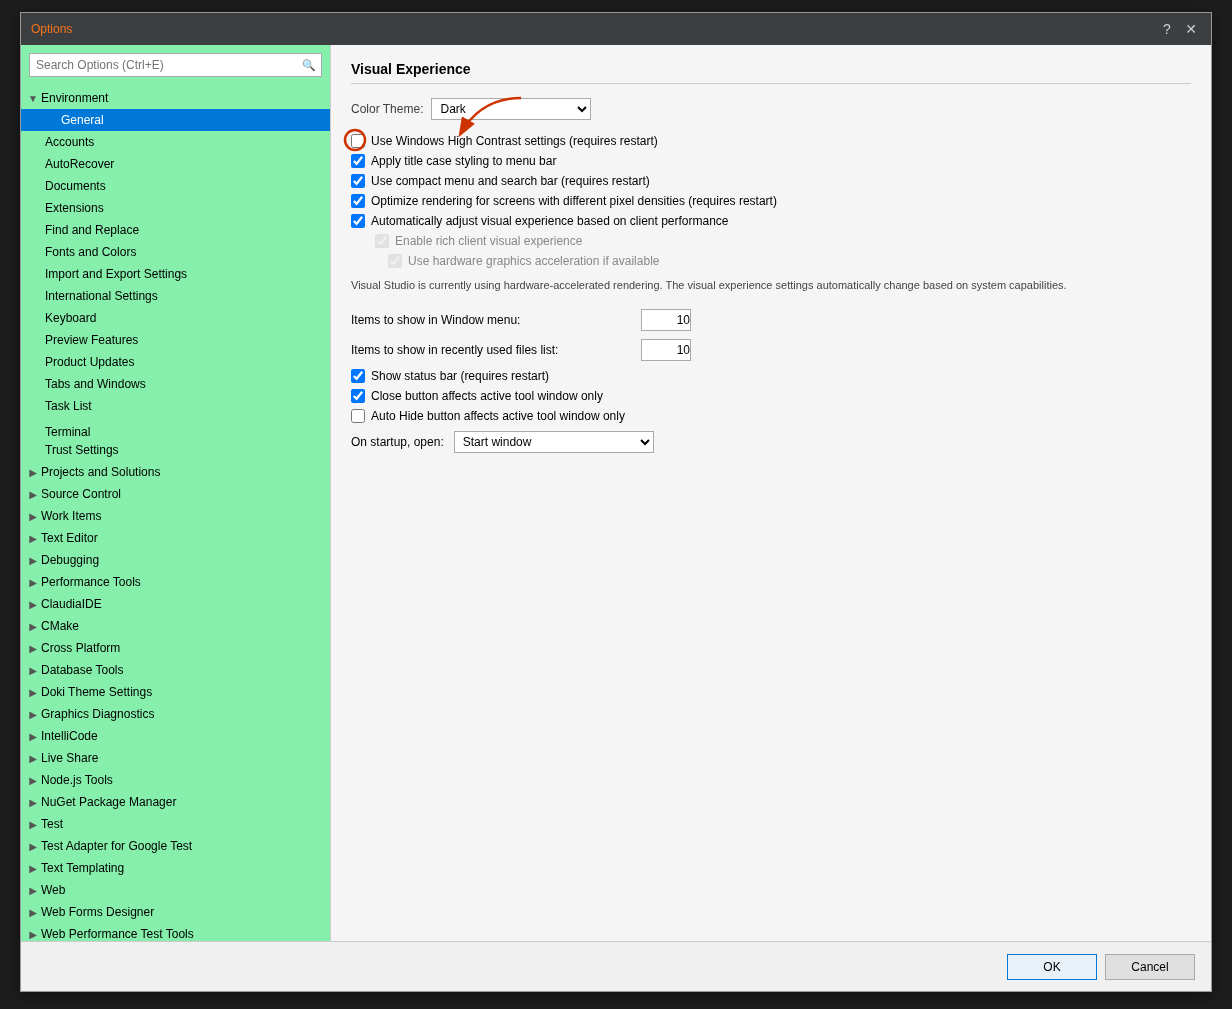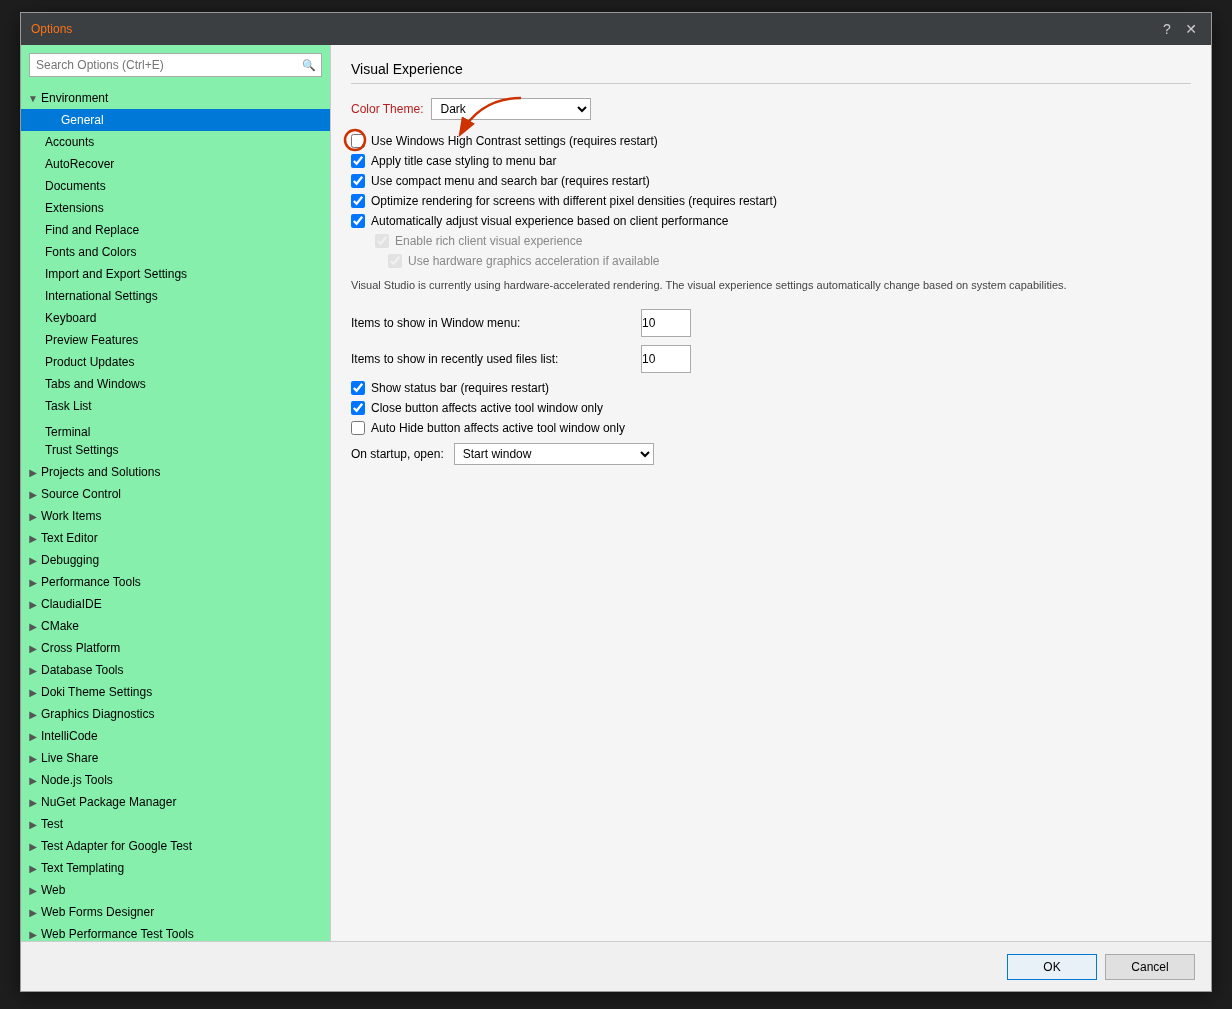--- a/index.html
+++ b/index.html
@@ -148,36 +148,36 @@
     
     .right-panel {
       flex: 1;
       padding: 16px 20px;
       overflow-y: auto;
       background: #f5f5f5;
     }
 
     .section-title {
       font-size: 14px;
-      font-weight: normal;
+      font-weight: bold;
       color: #000;
       margin-bottom: 14px;
       border-bottom: 1px solid #ccc;
       padding-bottom: 6px;
     }
 
     .color-theme-row {
       display: flex;
       align-items: center;
       margin-bottom: 14px;
       gap: 8px;
     }
     .color-theme-label {
       font-size: 12px;
-      color: #b91c1c;
+      color: #404040;
     }
     .color-theme-select {
       width: 160px;
       height: 22px;
       font-size: 12px;
       border: 1px solid #aaa;
       background: #fff;
       padding: 0 4px;
     }
 
@@ -216,24 +216,24 @@
       margin-bottom: 8px;
       gap: 10px;
     }
     .field-label {
       font-size: 12px;
       color: #000;
       min-width: 280px;
     }
     .field-input {
       width: 50px;
-      height: 28px;
+      height: 22px;
       border: 1px solid #aaa;
       font-size: 12px;
-      text-align: left;
+      text-align: right;
       background: #fff;
     }
 
     .startup-row {
       display: flex;
       align-items: center;
       margin-top: 8px;
       gap: 10px;
     }
     .startup-label {

